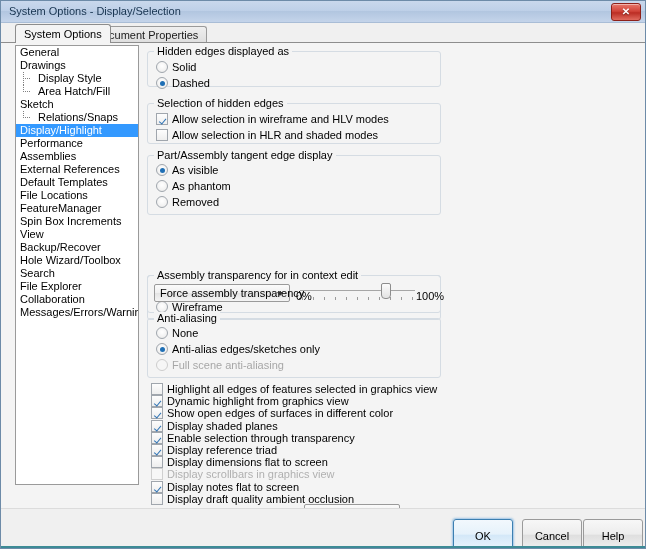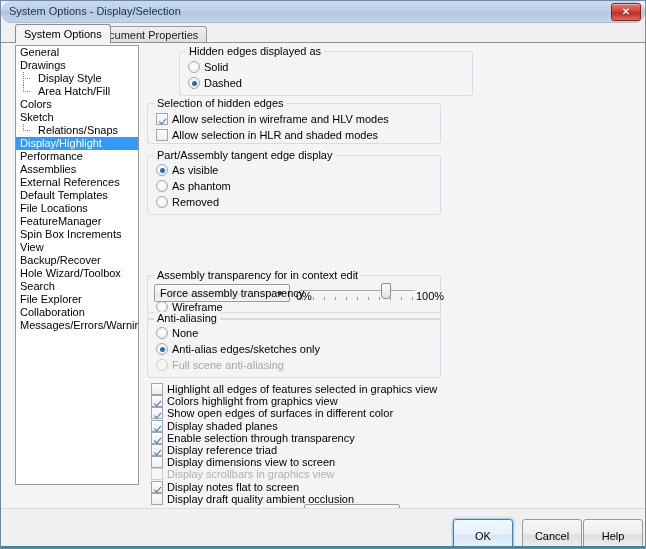--- a/index.html
+++ b/index.html
@@ -24,21 +24,20 @@
     border: 1px solid #6d8ba8;
     overflow: hidden;
   }
 
   
   #titlebar {
     position: relative;
     height: 21px;
     background: linear-gradient(to bottom, #c9d8ec 0%, #bed0e8 45%, #b2c6e0 50%, #c4d4ea 100%);
     border-bottom: 1px solid #a9bdd6;
-    border-radius: 11px;
   }
   #title-text {
     position: absolute;
     left: 8px;
     top: 4px;
     font-size: 11px;
     color: #17334f;
     white-space: nowrap;
   }
   #close-button {
@@ -452,21 +451,20 @@
         <div class="tree-item"><span>General</span></div>
         <div class="tree-item"><span>Drawings</span></div>
         <div class="tree-item child"><span class="conn">
             <span class="v full"></span>
             <span class="h"></span>
           </span><span>Display Style</span></div>
         <div class="tree-item child"><span class="conn">
             <span class="v"></span>
             <span class="h"></span>
           </span><span>Area Hatch/Fill</span></div>
-        <div class="tree-item"><span>Colors</span></div>
         <div class="tree-item"><span>Sketch</span></div>
         <div class="tree-item child"><span class="conn">
             <span class="v"></span>
             <span class="h"></span>
           </span><span>Relations/Snaps</span></div>
         <div class="tree-item selected"><span>Display/Highlight</span></div>
         <div class="tree-item"><span>Performance</span></div>
         <div class="tree-item"><span>Assemblies</span></div>
         <div class="tree-item"><span>External References</span></div>
         <div class="tree-item"><span>Default Templates</span></div>
@@ -478,21 +476,21 @@
         <div class="tree-item"><span>Hole Wizard/Toolbox</span></div>
         <div class="tree-item"><span>Search</span></div>
         <div class="tree-item"><span>File Explorer</span></div>
         <div class="tree-item"><span>Collaboration</span></div>
         <div class="tree-item"><span>Messages/Errors/Warnings</span></div>
       </div>
     <button id="reset-button">Reset...</button>
 
     <div id="right-col">
 
-      <div class="group" id="grp-hidden" style="top:8px; height:45px;margin-left:32px;">
+      <div class="group" id="grp-hidden" style="top:8px; height:36px;">
         <div class="legend">Hidden edges displayed as</div>
         <div class="opt-row" style="top:8px;">
           <span class="radio"></span><span>Solid</span>
         </div>
         <div class="opt-row" style="top:24px;">
           <span class="radio checked"></span><span>Dashed</span>
         </div>
       </div>
 
       <div class="group" id="grp-sel" style="top:60px; height:41px;">
@@ -551,26 +549,26 @@
         <div class="opt-row" style="top:23px;">
           <span class="radio checked"></span><span>Anti-alias edges/sketches only</span>
         </div>
         <div class="opt-row disabled" style="top:39px;">
           <span class="radio disabled"></span><span>Full scene anti-aliasing</span>
         </div>
       </div>
 
       <div id="checklist" style="position:absolute; left:4px; top:340px; width:292px;">
           <div class="list-row" style="top: 0px;"><span class="checkbox"></span><span>Highlight all edges of features selected in graphics view</span></div>
-          <div class="list-row" style="top: 12.2px;"><span class="checkbox checked"></span><span>Colors highlight from graphics view</span></div>
+          <div class="list-row" style="top: 12.2px;"><span class="checkbox checked"></span><span>Dynamic highlight from graphics view</span></div>
           <div class="list-row" style="top: 24.4px;"><span class="checkbox checked"></span><span>Show open edges of surfaces in different color</span></div>
           <div class="list-row" style="top: 36.6px;"><span class="checkbox checked"></span><span>Display shaded planes</span></div>
           <div class="list-row" style="top: 48.8px;"><span class="checkbox checked"></span><span>Enable selection through transparency</span></div>
           <div class="list-row" style="top: 61px;"><span class="checkbox checked"></span><span>Display reference triad</span></div>
-          <div class="list-row" style="top: 73.2px;"><span class="checkbox"></span><span>Display dimensions view to screen</span></div>
+          <div class="list-row" style="top: 73.2px;"><span class="checkbox"></span><span>Display dimensions flat to screen</span></div>
           <div class="list-row disabled" style="top: 85.4px;"><span class="checkbox disabled"></span><span>Display scrollbars in graphics view</span></div>
           <div class="list-row" style="top: 97.6px;"><span class="checkbox checked"></span><span>Display notes flat to screen</span></div>
           <div class="list-row" style="top: 109.8px;"><span class="checkbox"></span><span>Display draft quality ambient occlusion</span></div>
         </div>
 
       <div style="position:absolute; left:4px; top:463px; height:16px; line-height:16px; font-size:11px;">Projection type for four view viewport:</div>
       <div class="combo" style="left:157px; top:461px; width:96px;">
         <span class="label">Third Angle</span>
         <span class="arrow"></span>
       </div>

